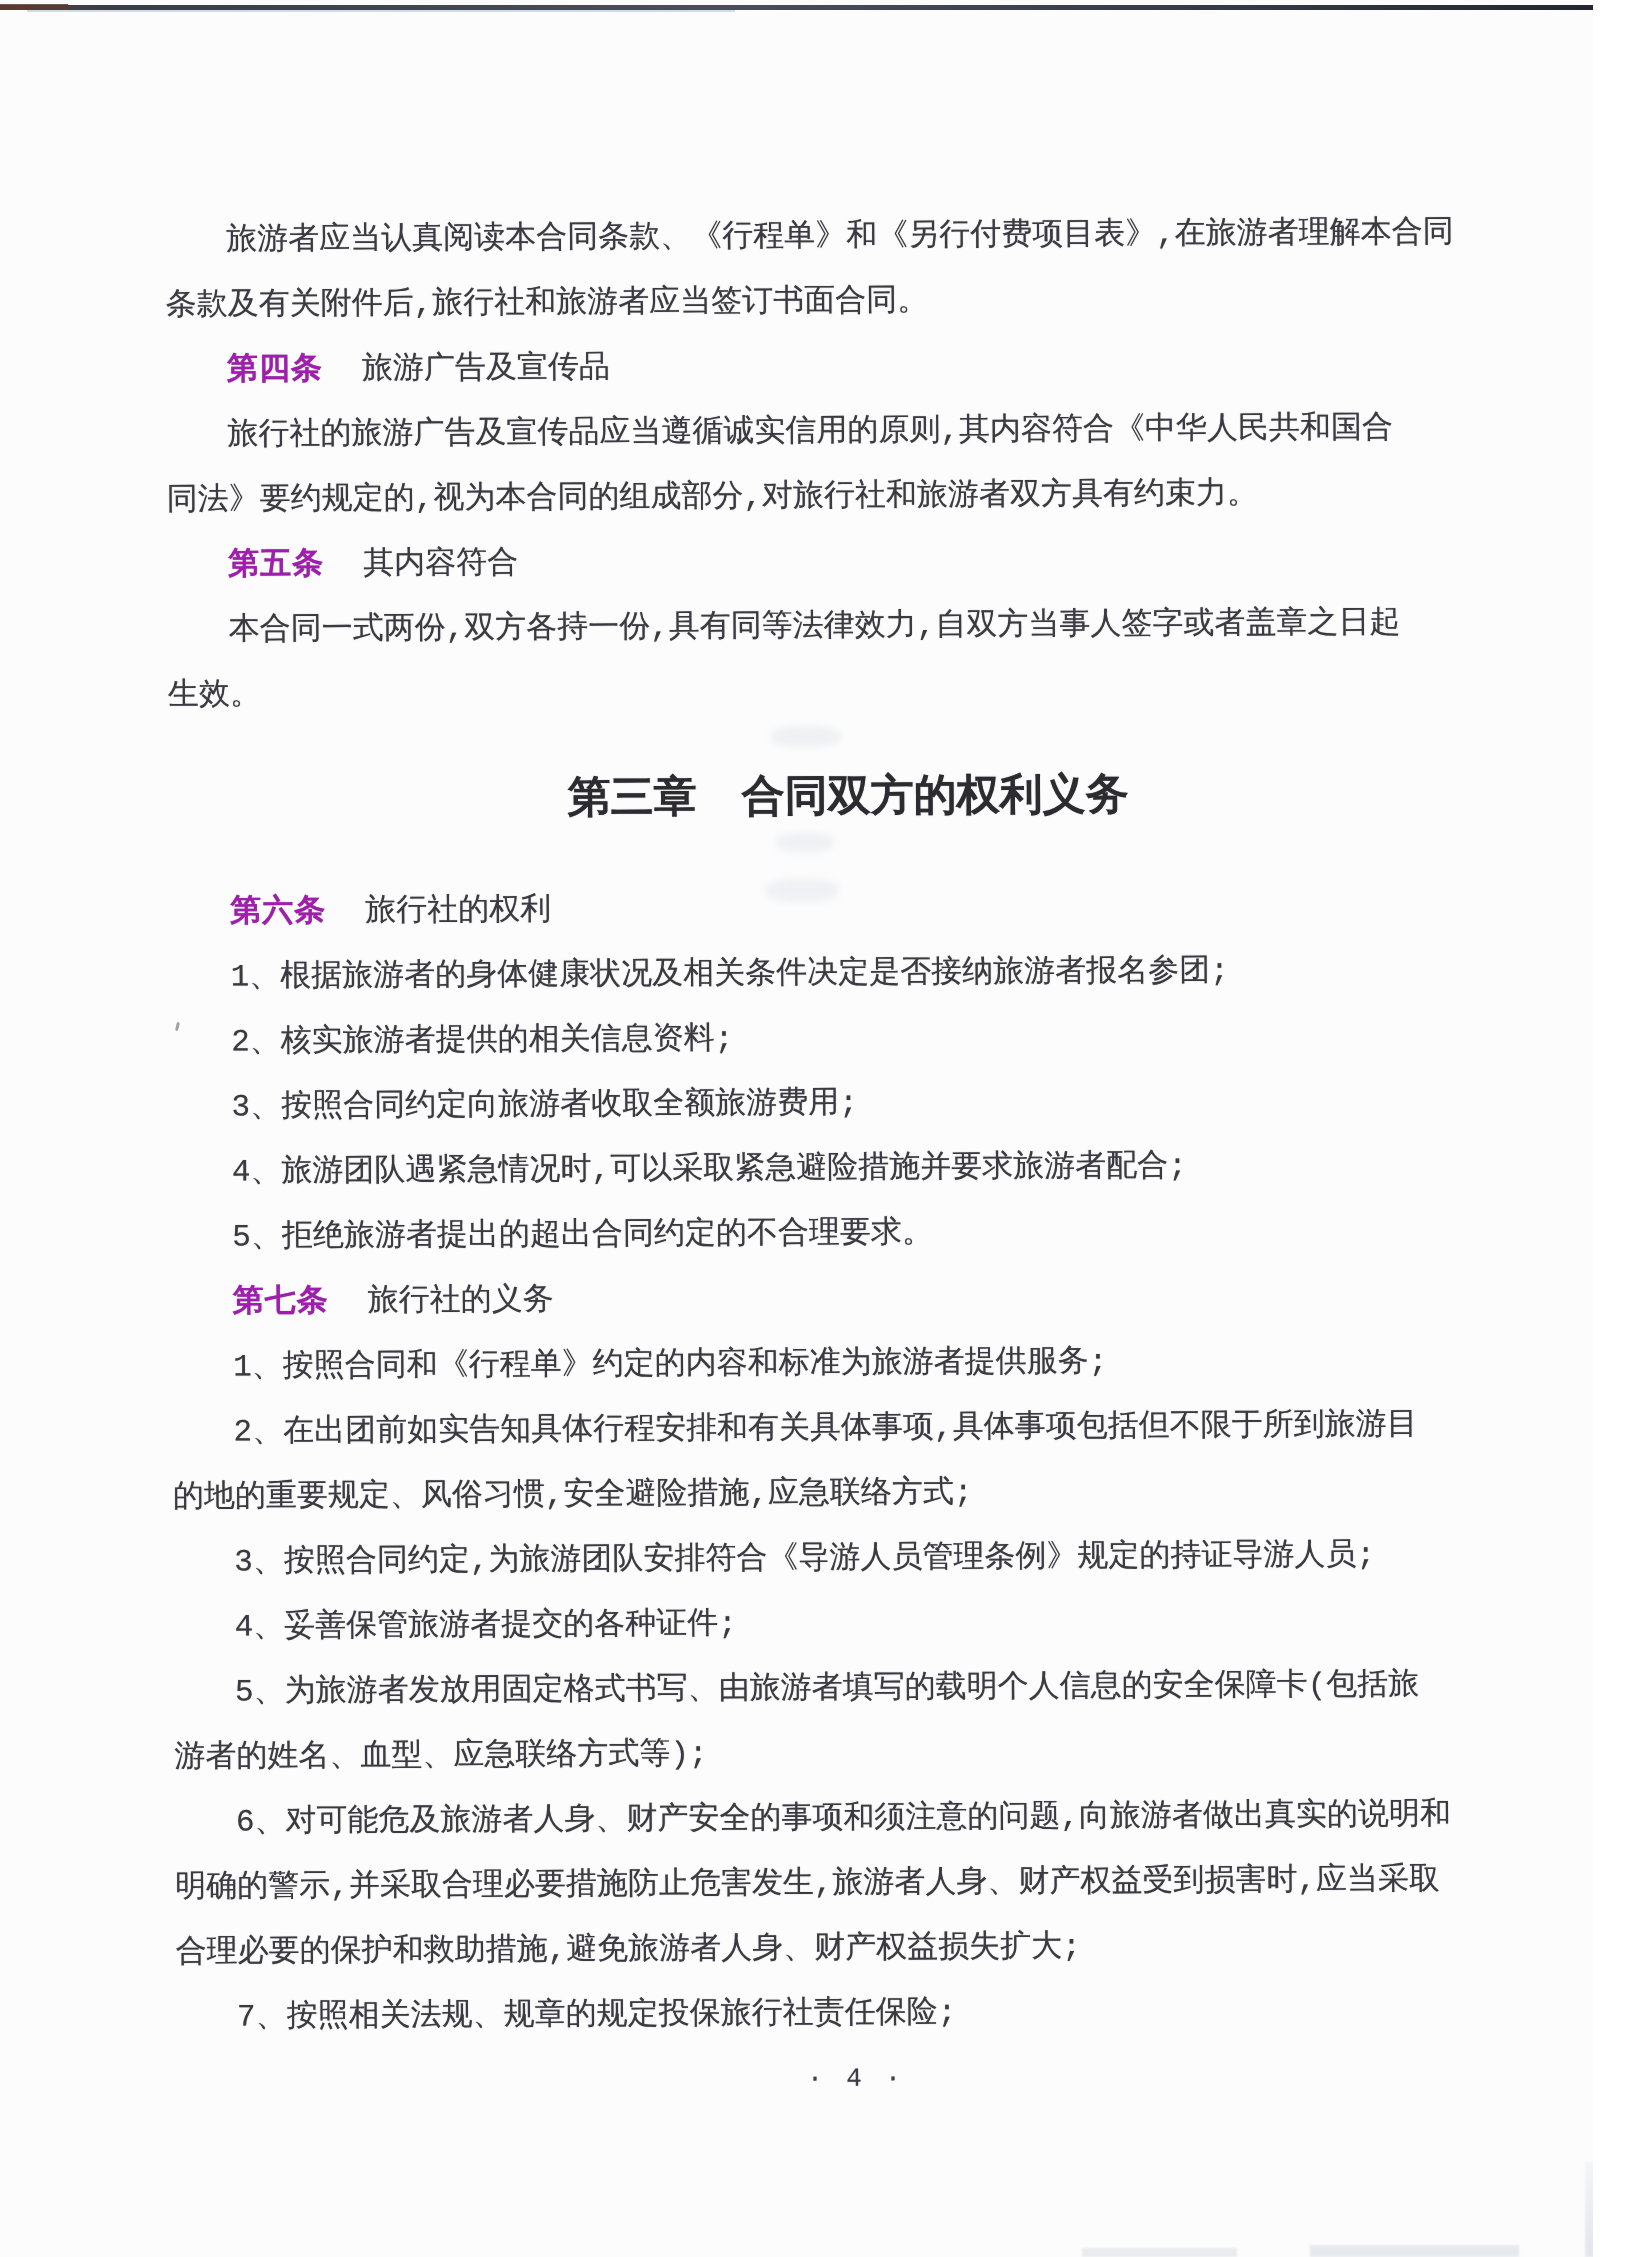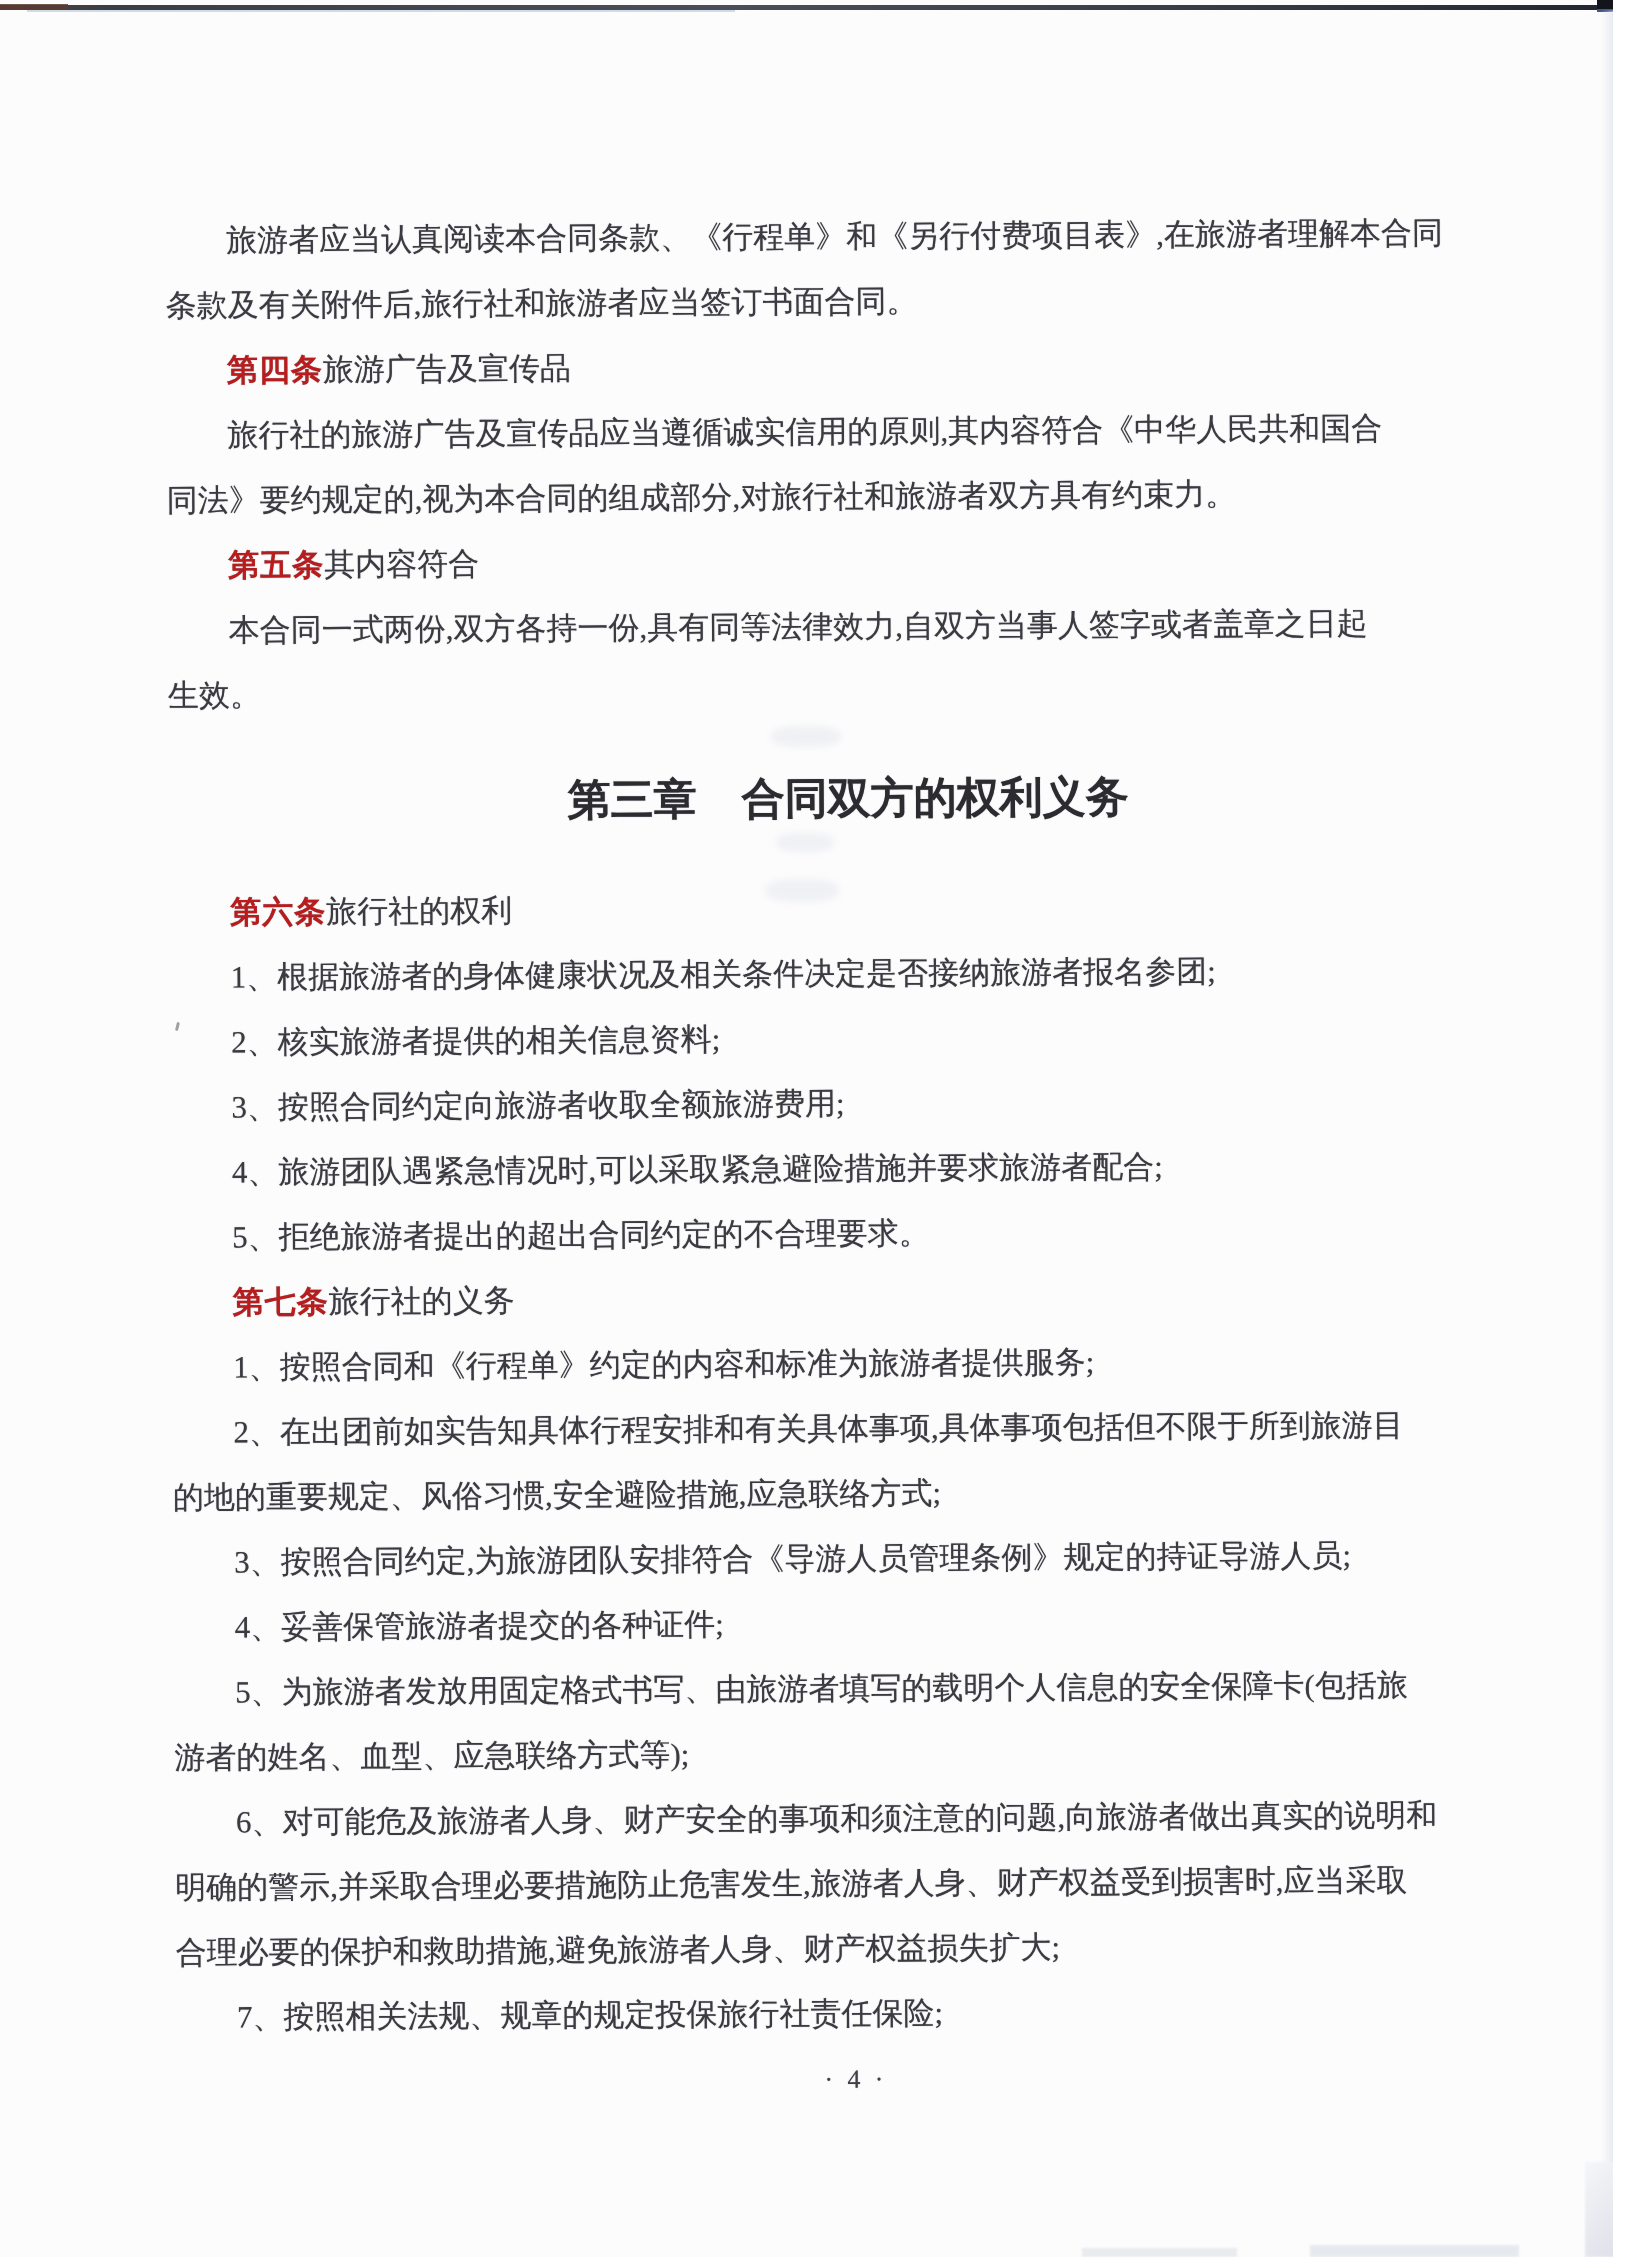--- a/index.html
+++ b/index.html
@@ -1,23 +1,22 @@
 <!DOCTYPE html>
 <html><head>
 <meta charset="utf-8">
 <style>
   html,body{margin:0;padding:0;background:#ffffff;}
   .page{
     position:relative;
     width:1593px;height:2257px;
     background:#fcfcfd;
     overflow:hidden;
-    font-family:Liberation Serif, serif;
+    font-family:Liberation Mono, monospace;
     color:#3a3a40;
-    padding-left:20px;
   }
   
   .scan-top-line{position:absolute;top:4.9px;left:0;width:100%;height:4.9px;
     background:linear-gradient(to right,#53403a 0%,#3a3d46 7%,#4a4e58 45%,#343842 80%,#23262e 100%);}
   .scan-top-line-red{position:absolute;top:3.9px;left:0;width:68px;height:5.8px;background:#5a3a33;opacity:.85;}
   .scan-top-blue{position:absolute;top:9.7px;left:27px;width:708px;height:1.9px;background:#b9c9de;opacity:.65;}
   .scan-corner-dark{position:absolute;top:0;left:1597px;width:37px;height:8.7px;background:#12151c;}
   .scan-corner-blue{position:absolute;top:8.7px;left:1597px;width:37px;height:2.9px;background:#44558c;}
   .scan-right-strip{position:absolute;top:10.7px;left:1601px;width:33px;height:2246px;
     background:linear-gradient(to right,rgba(226,230,238,0) 0%,#e4e8ef 40%,#eef1f6 72%,rgba(243,245,248,.25) 100%);
@@ -36,21 +35,21 @@
   .text-column{
     position:absolute;left:165px;top:208px;width:1359px;
     transform:rotate(-0.35deg);transform-origin:0 0;
   }
   .ln{
     margin:0;height:65px;line-height:65px;
     font-size:31px;white-space:nowrap;
     text-shadow:0 0 1px rgba(45,45,55,.55);
   }
   .indent{padding-left:61px;}
-  .kw{font-weight:700;color:#b91c1c;letter-spacing:1px;}
+  .kw{font-weight:700;color:#a21caf;margin-right:39px;letter-spacing:1px;}
   .chapter{
     margin:42px 0 45px 0;height:65px;line-height:65px;
     font-size:43px;font-weight:700;color:#2b2b30;
     text-align:center;white-space:nowrap;
     text-shadow:0 0 1px rgba(40,40,50,.6);
   }
   .chapter .gap{display:inline-block;width:45px;}
   .footer{
     margin-top:18.4px;height:31px;line-height:31px;
     font-size:26px;color:#3f3f46;text-align:center;letter-spacing:3.9px;

